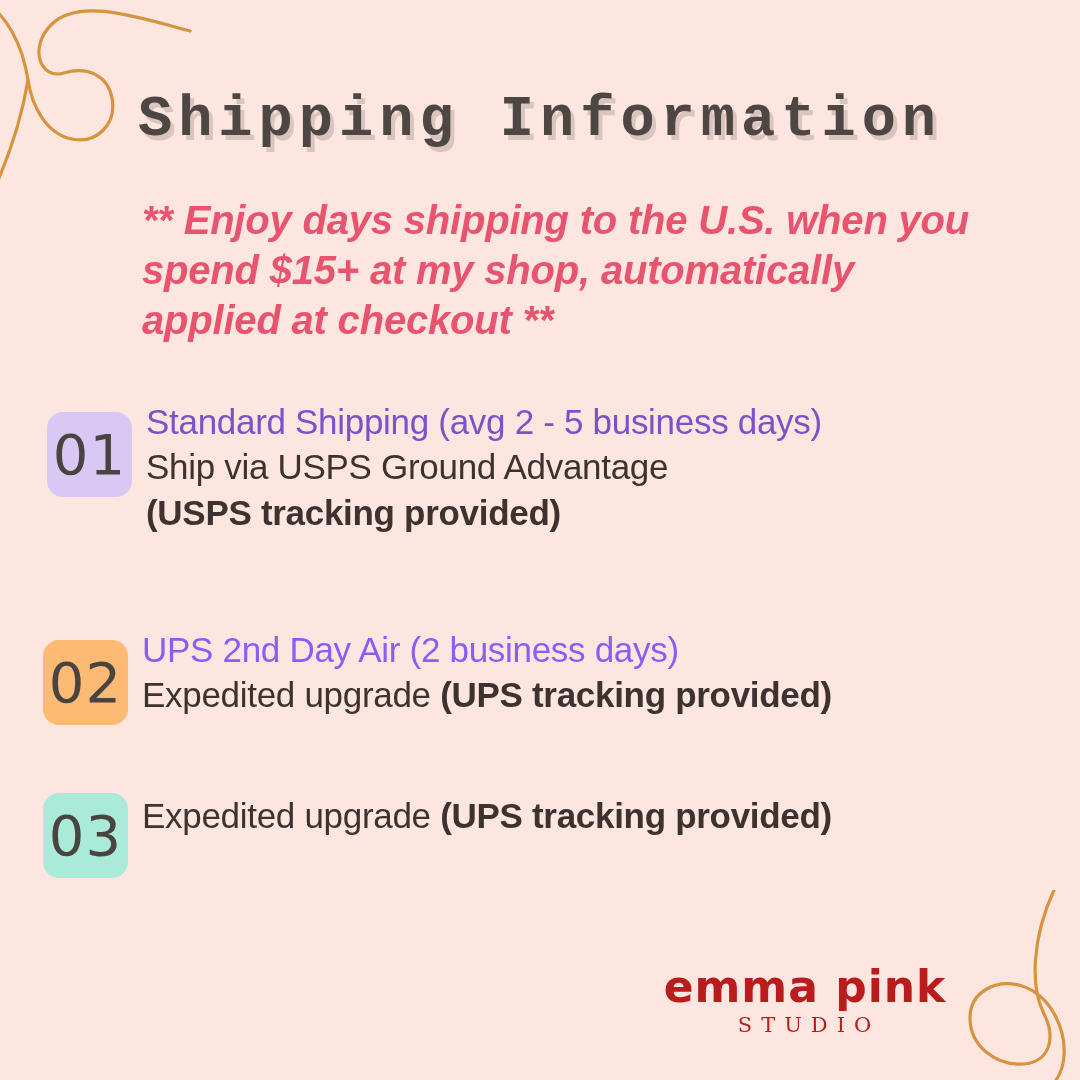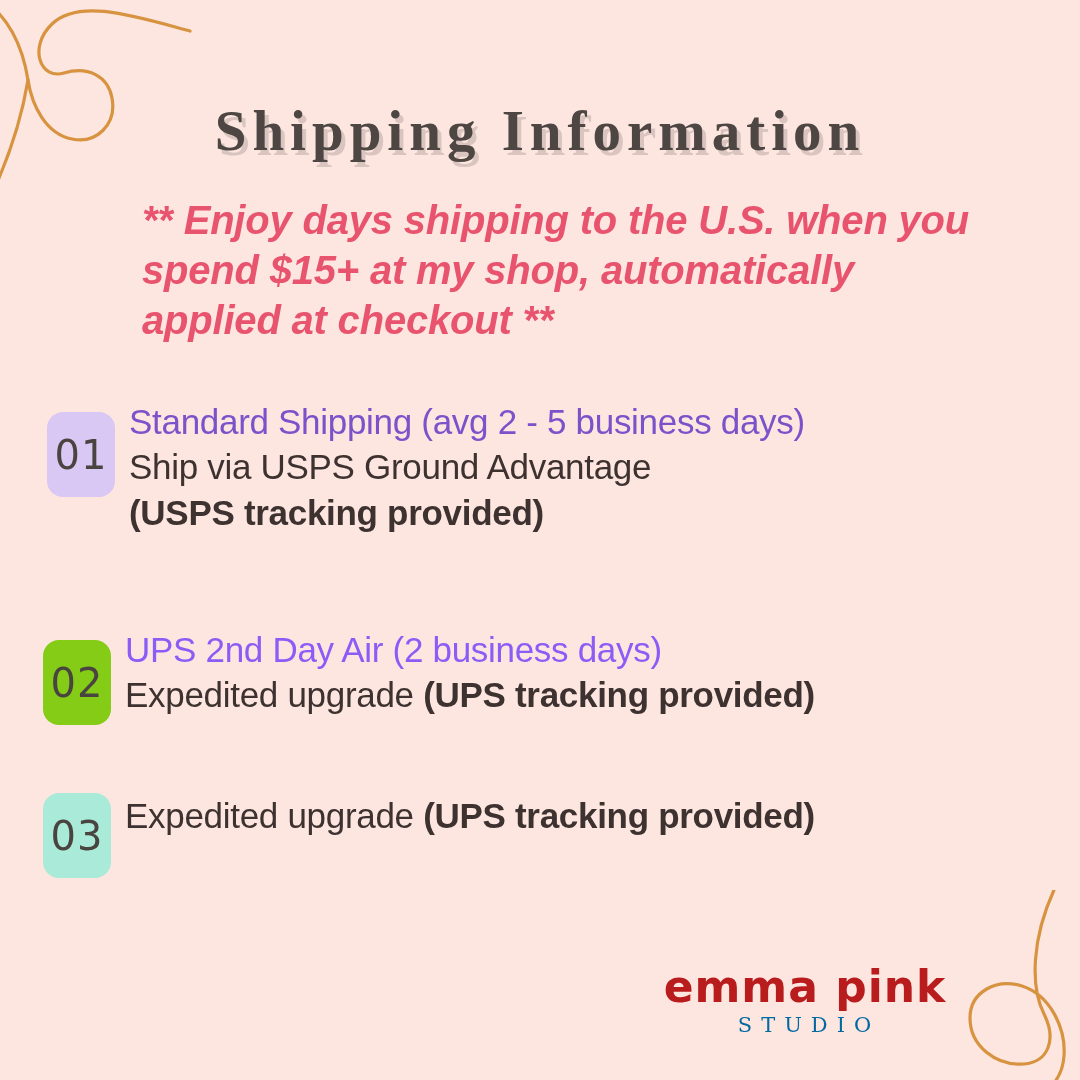--- a/index.html
+++ b/index.html
@@ -27,25 +27,25 @@
   .swirl {
     position: absolute;
     pointer-events: none;
   }
   .swirl-tl { left: -16px; top: -24px; }
   .swirl-br { right: -6px;  bottom: -30px; }
 
   
   .page-title {
     position: absolute;
-    top: 98px;
+    top: 88px;
     left: 0;
     width: 1080px;
     text-align: center;
-    font-family: Liberation Serif, serif;
+    font-family: Liberation Mono, monospace;
     font-size: 57px;
     font-weight: bold;
     letter-spacing: 6px;
     color: #4d4643;
     text-shadow: 4px 5px 0 rgba(170,150,145,0.42);
     white-space: nowrap;
   }
 
   
   .subtitle {
@@ -73,35 +73,35 @@
     position: relative;
     display: flex;
     align-items: flex-start;
   }
   .row-01 { margin-left: 47px; margin-bottom: 0; }
   .row-02 { margin-left: 43px; }
   .row-03 { margin-left: 43px; }
 
   .badge {
     flex: 0 0 auto;
-    width: 68px;
+    width: 85px;
     height: 85px;
     border-radius: 16px;
     display: flex;
     align-items: center;
     justify-content: center;
     font-family: "DejaVu Sans", sans-serif;
-    font-size: 40px;
+    font-size: 56px;
     font-weight: 400;
     color: #4a4441;
     letter-spacing: 1px;
     box-sizing: border-box;
   }
   .row-01 .badge { background: #d9c8f3; margin-top: 12px; }
-  .row-02 .badge { background: #84cc16; margin-top: 12px; }
+  .row-02 .badge { background: #fdba74; margin-top: 12px; }
   .row-03 .badge { background: #a9ead8; }
 
   .row-body {
     margin-left: 14px;
     padding-top: 0;
   }
   .row-title {
     font-family: "Liberation Sans", sans-serif;
     font-size: 35px;
     line-height: 44px;
@@ -139,21 +139,21 @@
     font-family: "DejaVu Sans", sans-serif;
     font-size: 44px;
     font-weight: bold;
     color: #b91c1c;
     letter-spacing: 1px;
     line-height: 50px;
   }
   .logo-sub {
     font-family: "DejaVu Serif", serif;
     font-size: 21px;
-    color: #0369a1;
+    color: #b91c1c;
     letter-spacing: 9px;
     line-height: 26px;
     padding-left: 8px;
   }
 </style>
 </head>
 <body>
 
 <div id="canvas">
 

